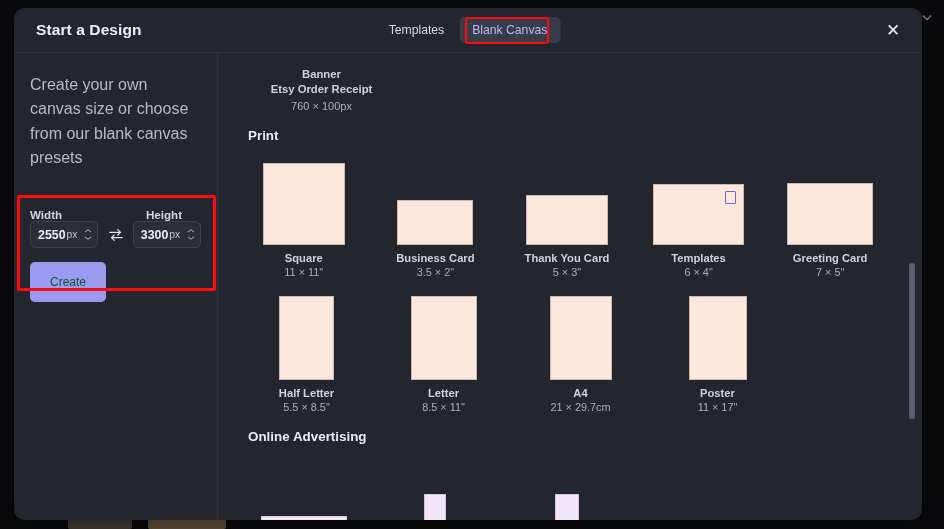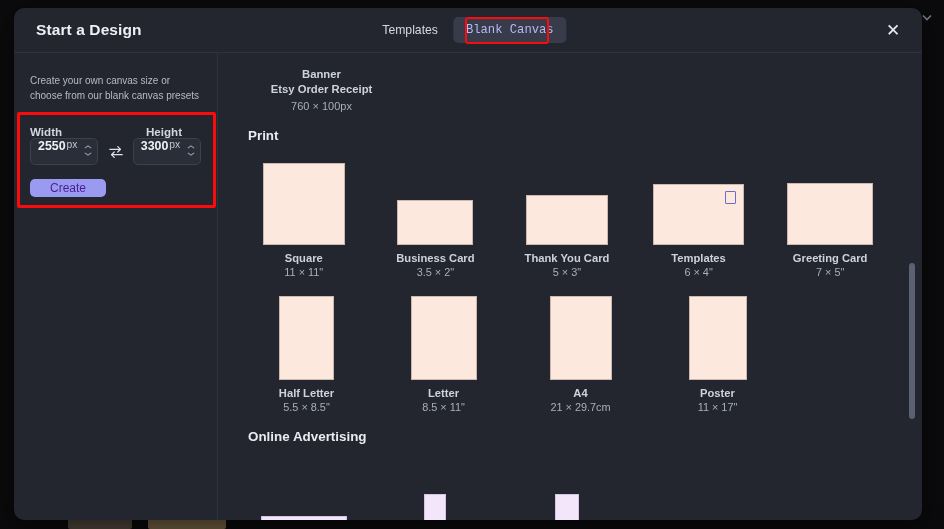--- a/index.html
+++ b/index.html
@@ -89,21 +89,20 @@
     color: #d6d9e3;
     background: transparent;
     border: none;
     cursor: pointer;
     font-family: "Liberation Sans", sans-serif;
     white-space: nowrap;
   }
   .tab.active {
     background: #373b4a;
     color: #b9b8f5;
-    font-family: Liberation Mono, monospace;
   }
   #close-button {
     position: absolute;
     right: 18px;
     width: 22px; height: 22px;
     display: flex; align-items: center; justify-content: center;
     color: #e7e9f0;
     cursor: pointer;
     font-size: 17px;
     line-height: 1;
@@ -117,45 +116,45 @@
 
   
   #sidebar {
     width: 204px;
     flex: 0 0 204px;
     border-right: 1px solid #2e323c;
     padding: 20px 16px 0 16px;
     position: relative;
   }
   #sidebar-desc {
-    font-size: 10px;
+    font-size: 16px;
     line-height: 1.52;
     color: #b6bac6;
-    margin-bottom: 22px;
+    margin-bottom: 38px;
     max-width: 172px;
   }
   #size-panel { position: relative; }
   .field-labels {
     display: flex;
     gap: 36px;
     font-weight: bold;
   }
   .field-label {
     font-size: 11.6px;
     color: #d3d6e0;
   }
   .field-label.w { width: 80px; }
   #size-row {
     display: flex;
     align-items: center;
     gap: 6px;
   }
   .num-input {
     display: flex;
-    align-items: flex-start;
+    align-items: center;
     background: #2a2e38;
     border: 1px solid #3c414e;
     border-radius: 5px;
     height: 27px;
     padding: 0 3px 0 7px;
     width: 72px;
   }
   .num-value {
     font-size: 12.4px;
     font-weight: bold;
@@ -180,25 +179,25 @@
   }
   #swap-button {
     width: 24px; height: 27px;
     display: flex; align-items: center; justify-content: center;
     color: #dfe2ea;
     cursor: pointer;
   }
   #create-button {
     margin-top: 14px;
     width: 76px;
-    height: 18px;
+    height: 40px;
     background: #9a9bf0;
     border: none;
     border-radius: 5px;
-    color: #4c1d95;
+    color: #14532d;
     font-size: 12px;
     font-family: "Liberation Sans", sans-serif;
     cursor: pointer;
   }
   #size-highlight {
     position: absolute;
     left: -13px;
     top: -13px;
     width: 199px;
     height: 96px;

